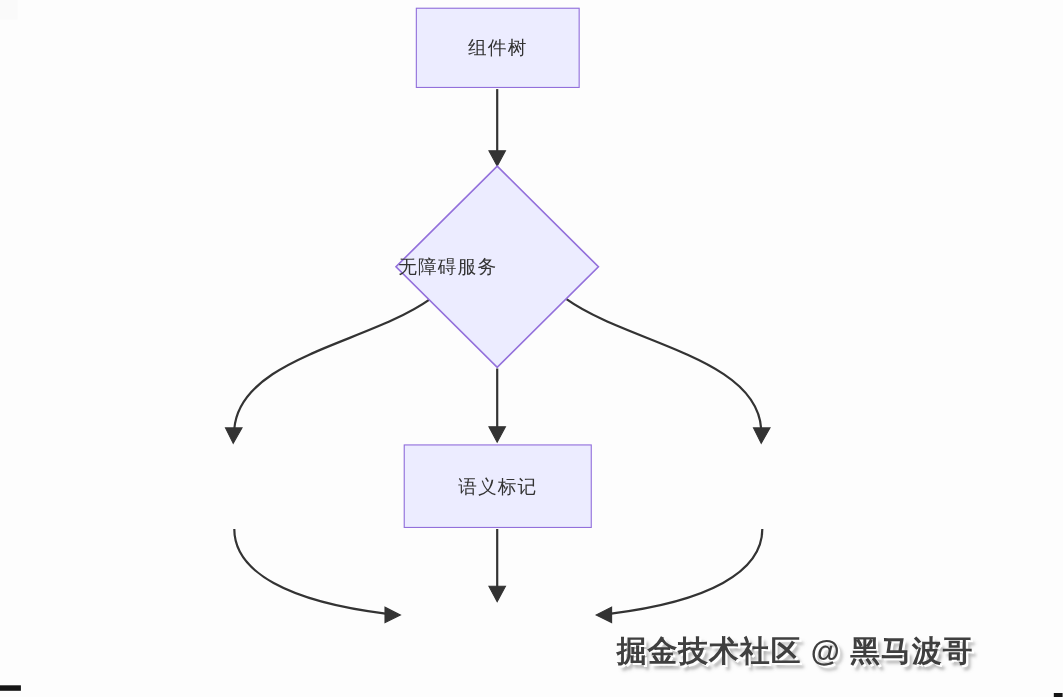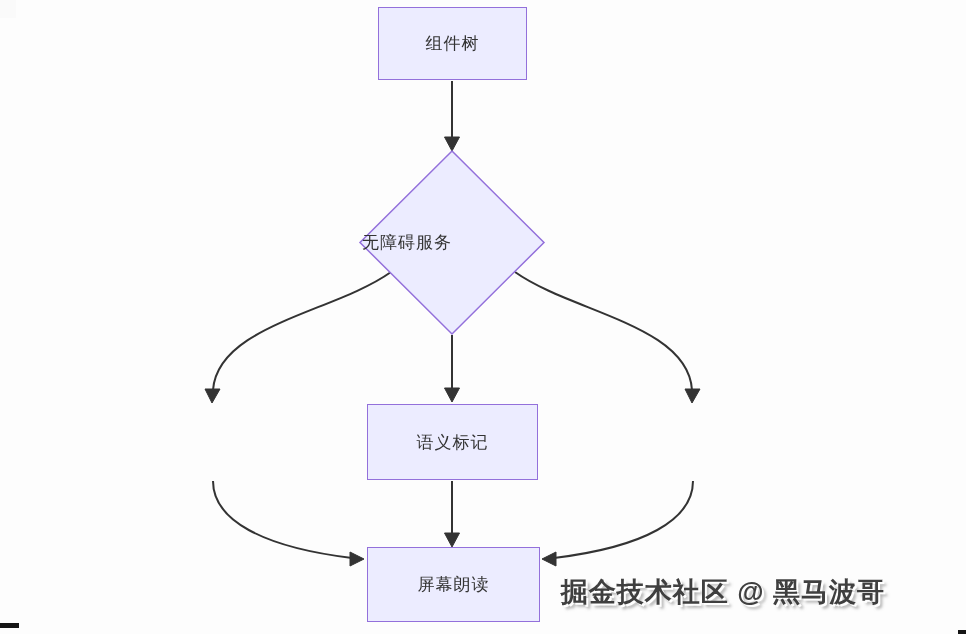--- a/index.html
+++ b/index.html
@@ -85,22 +85,19 @@
   <div class="diamond-label" style="left:362px;top:222px;width:180px;height:40px">
     <span>无障碍服务</span>
   </div>
 
 
   <div class="node" id="n-middle" style="left:367px;top:404px;width:171px;height:76px">
     <span>语义标记</span>
   </div>
 
 
-  <div class="node" id="n-bottom" style="left:367px;top:547px;width:173px;height:75px">
-    <span>屏幕朗读</span>
-  </div>
 
   <div id="watermark">掘金技术社区 @ 黑马波哥</div>
 
   <div class="mark" id="mark-top-left"></div>
   <div class="mark" id="mark-bottom-left"></div>
   <div class="mark" id="mark-bottom-right"></div>
 </div>
 
 </body></html>

